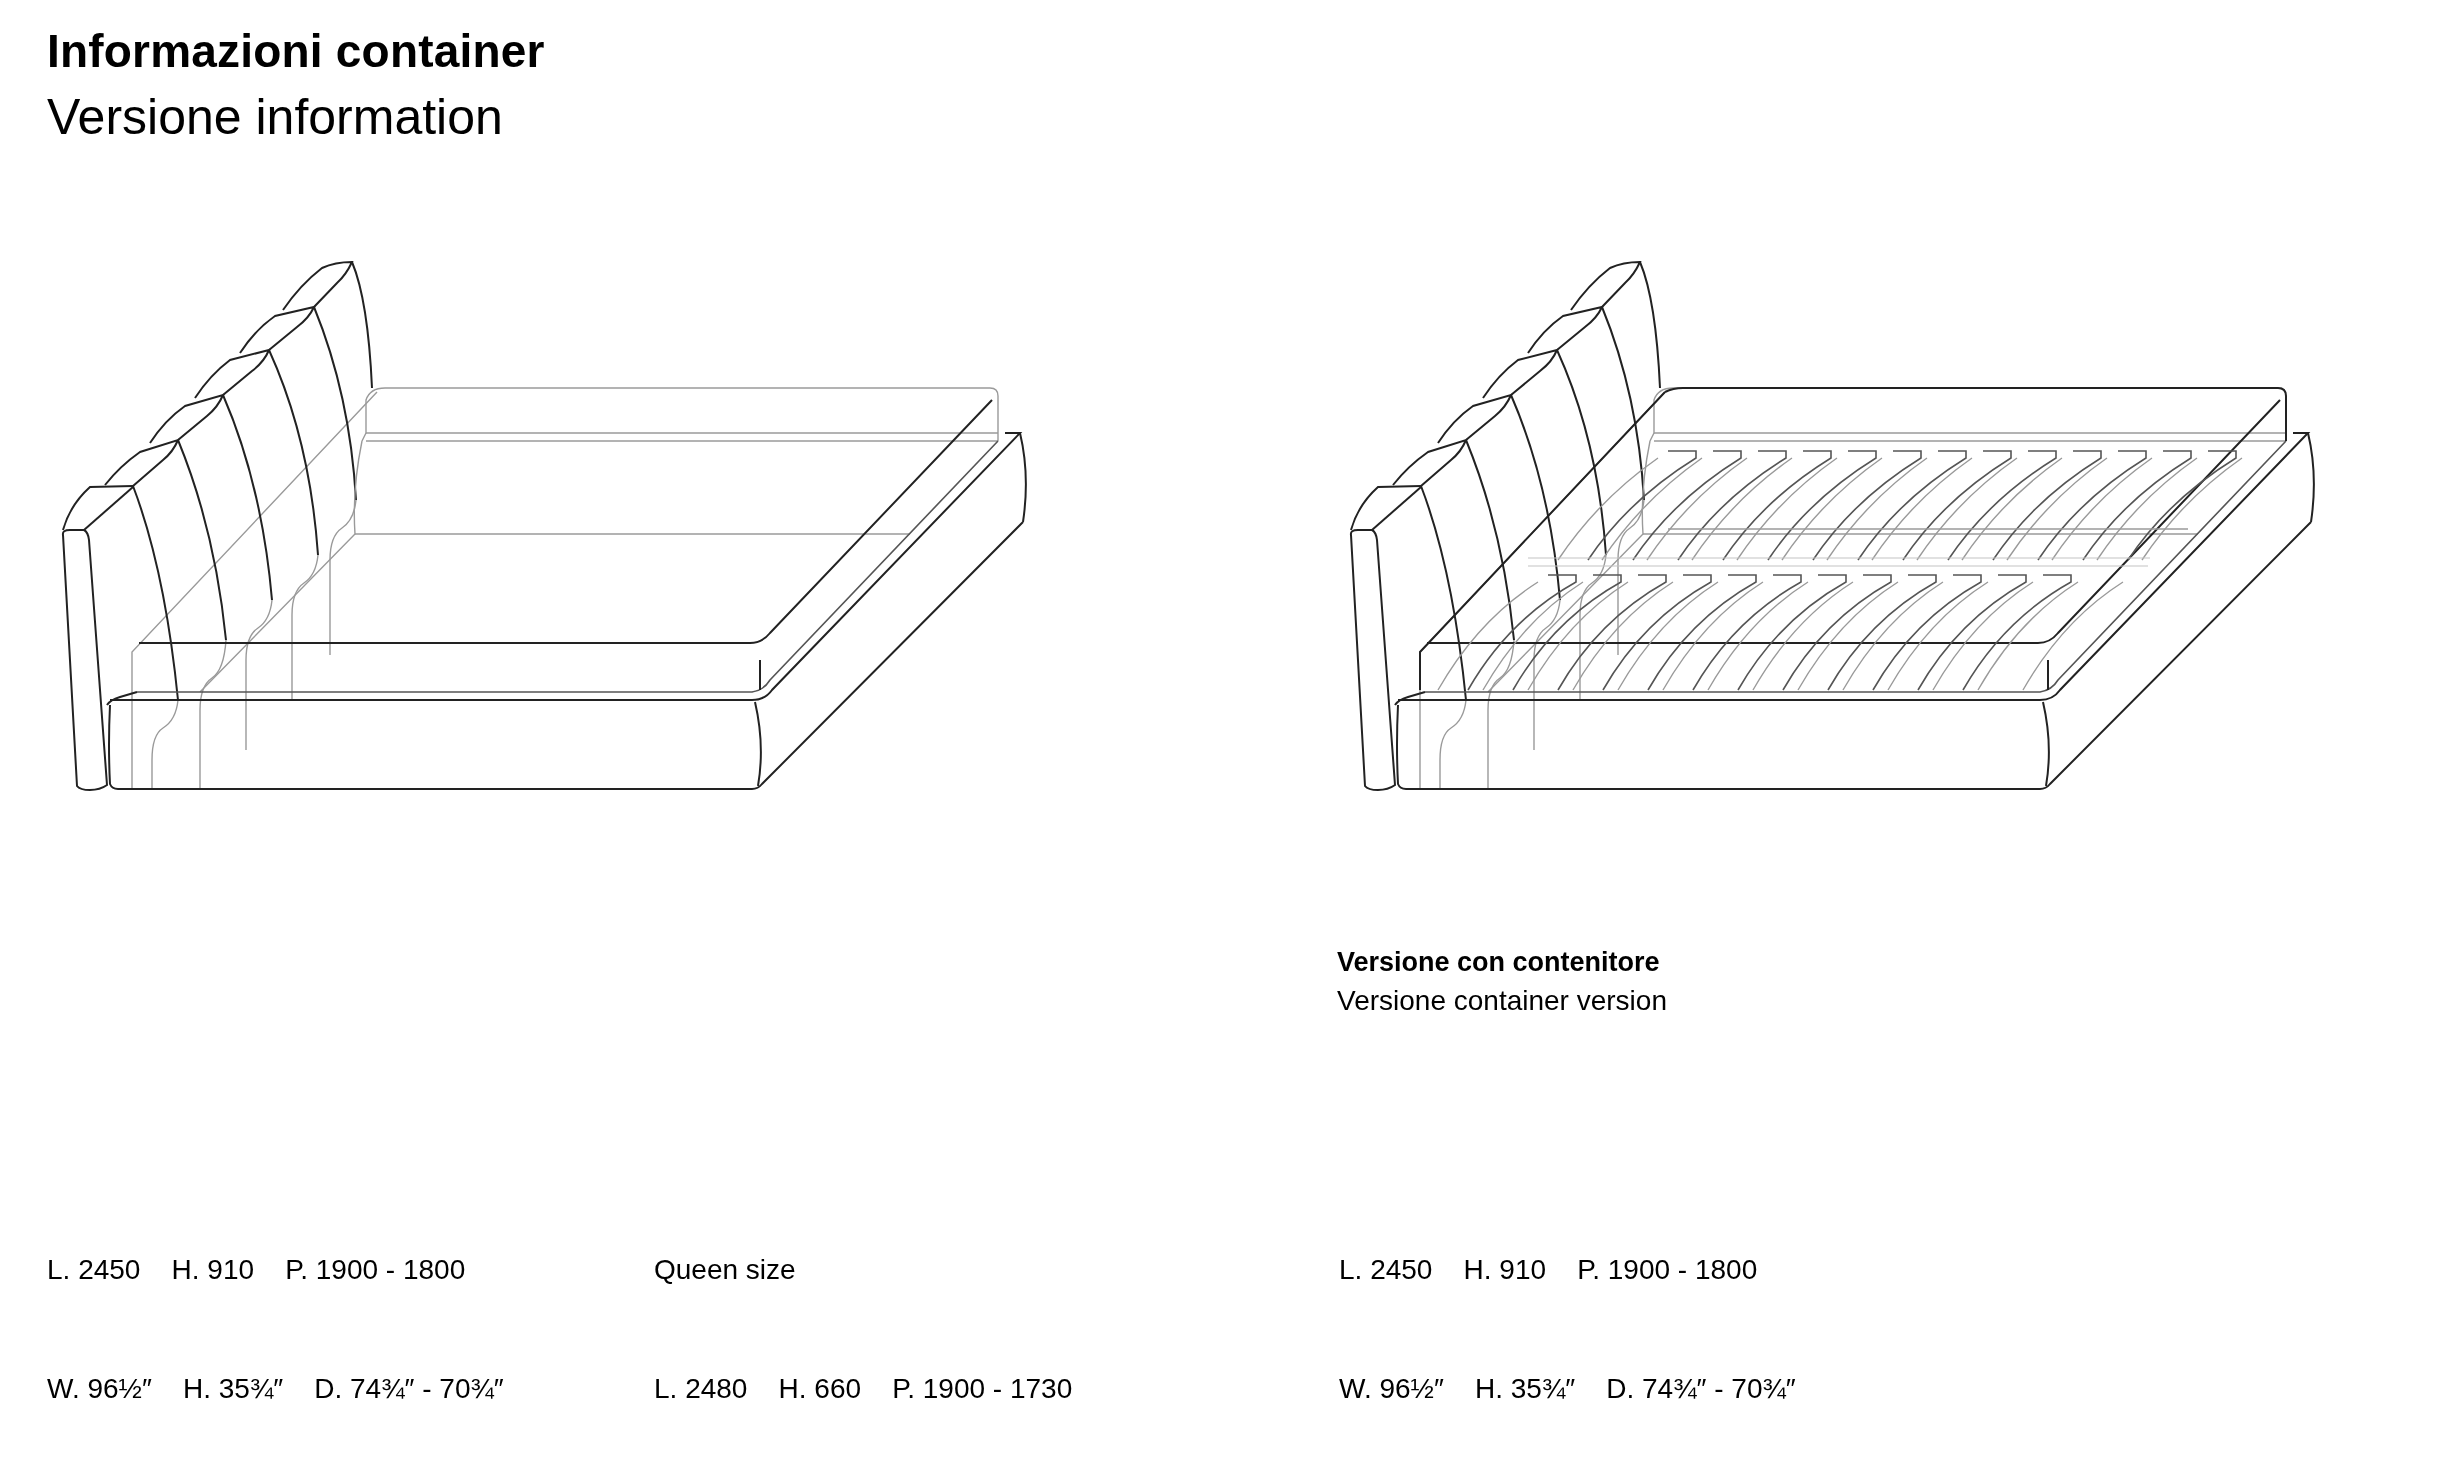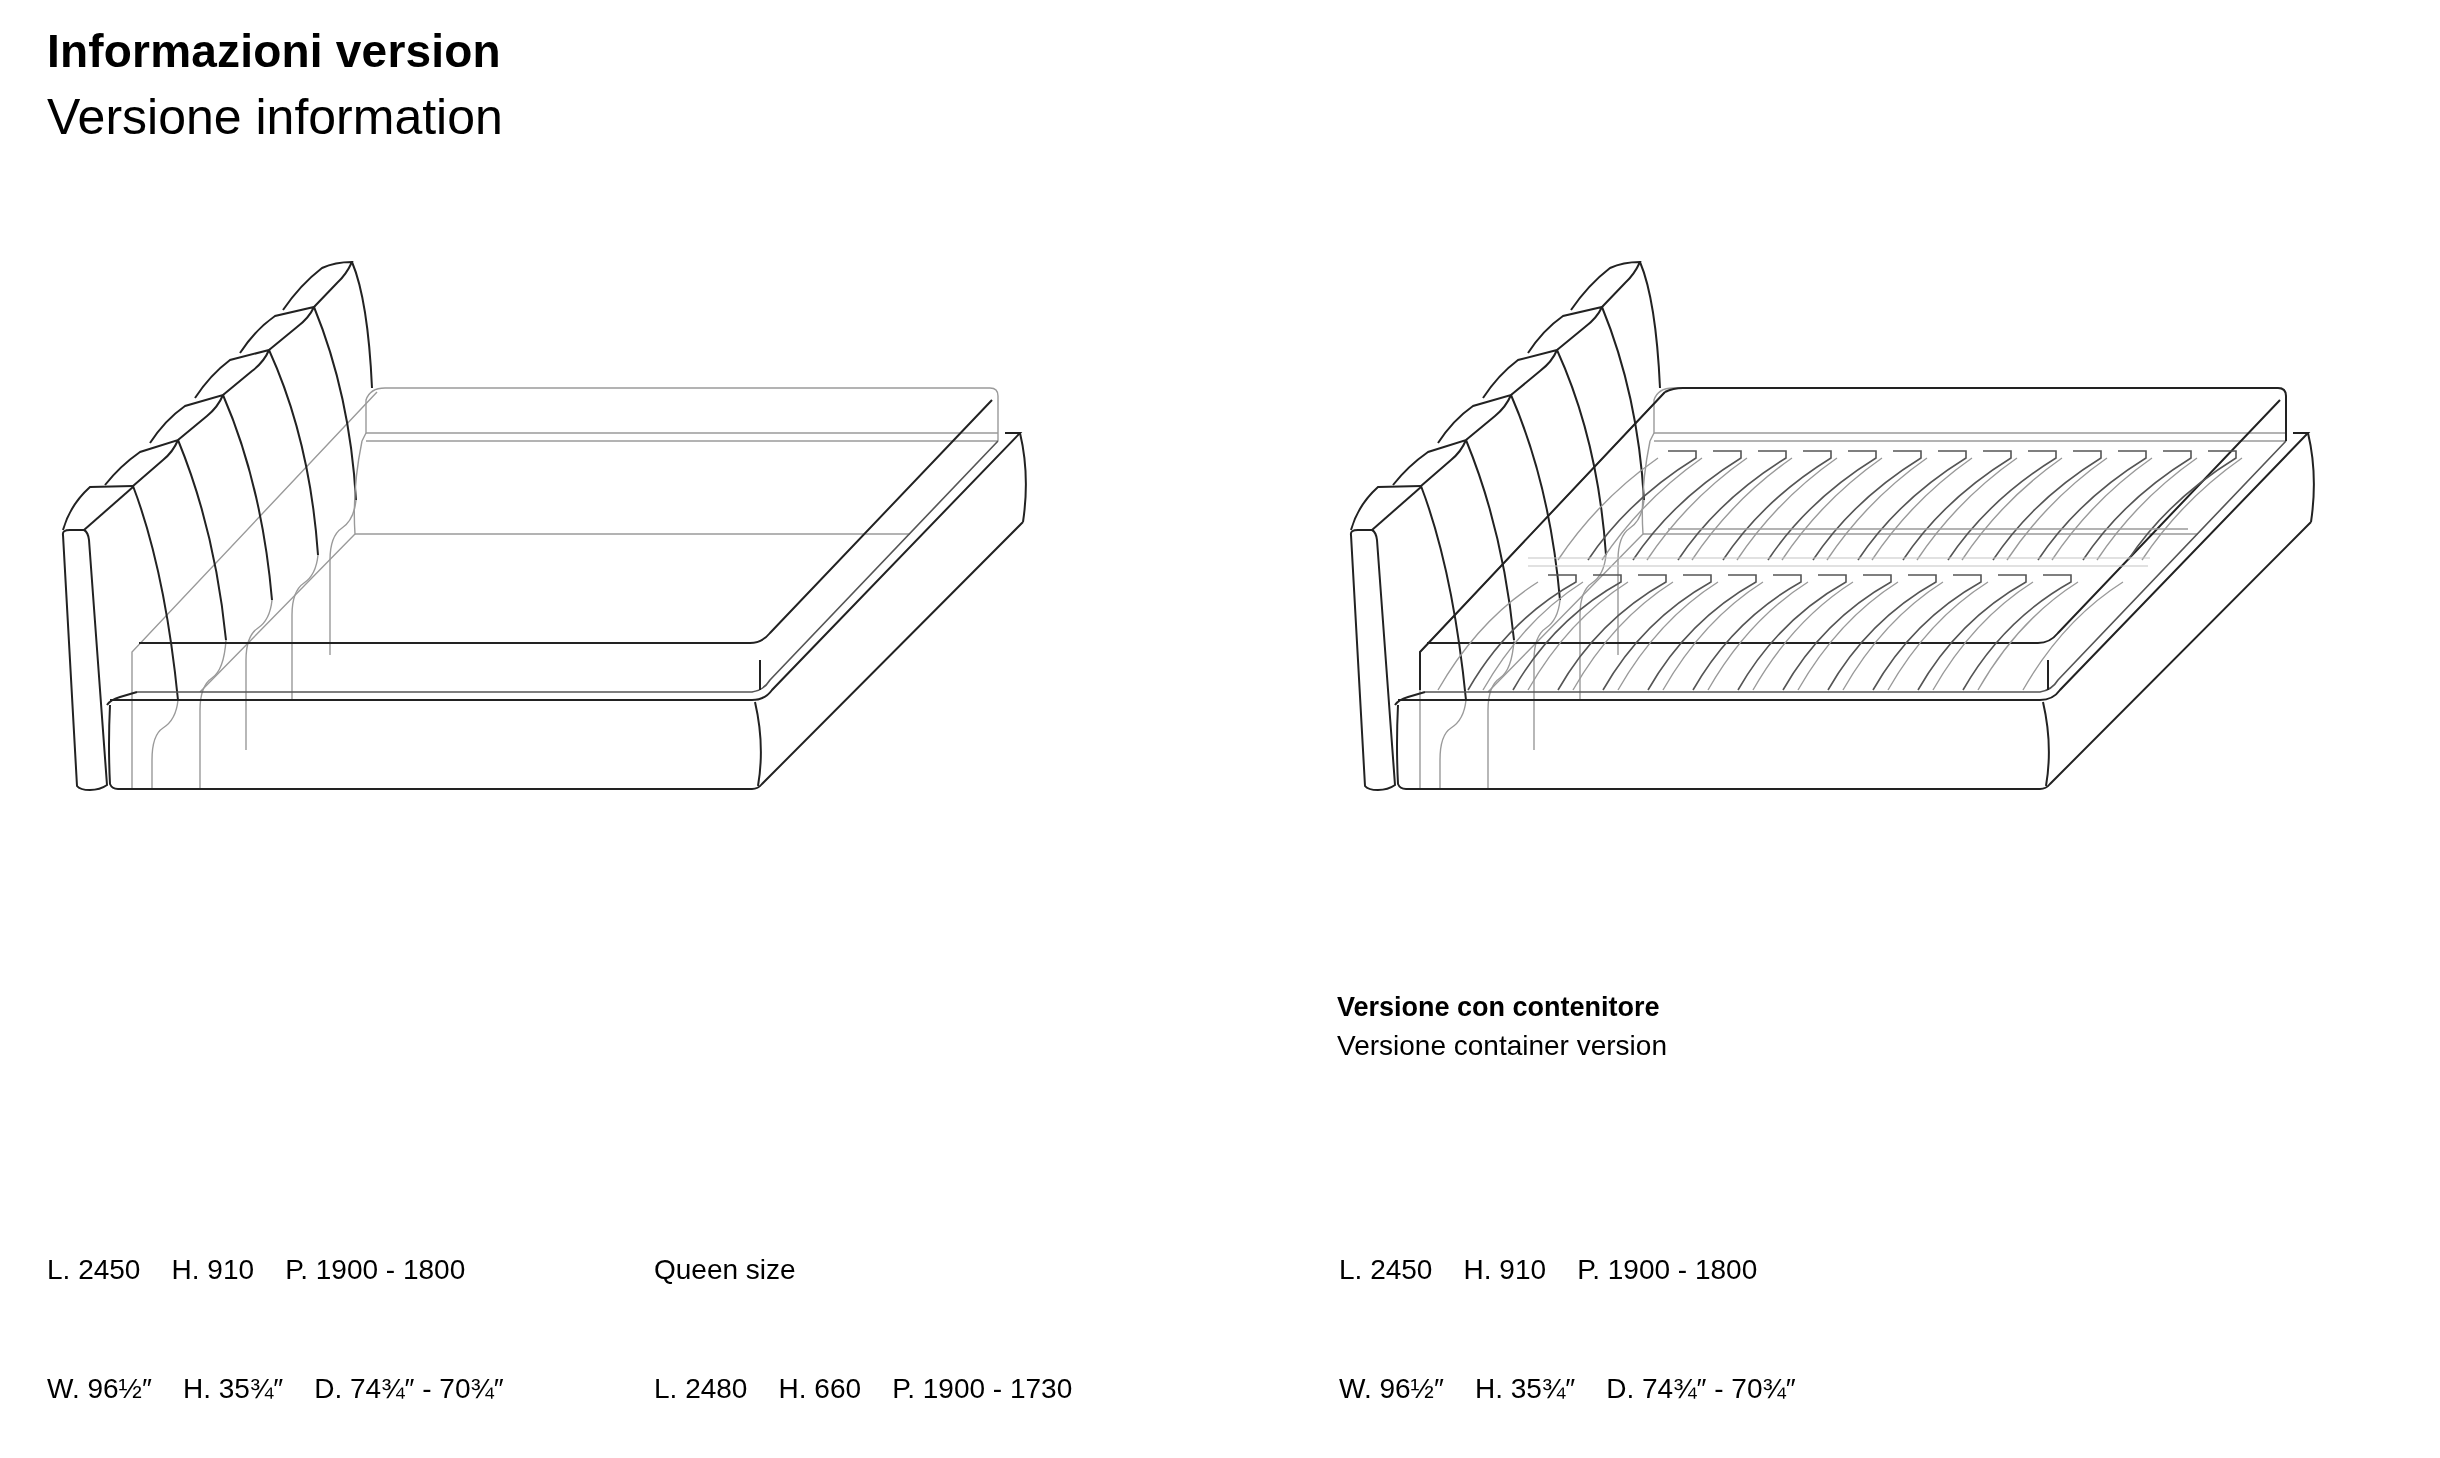--- a/index.html
+++ b/index.html
@@ -6,36 +6,36 @@
   body { width: 2440px; height: 1458px; position: relative; overflow: hidden;
          font-family: "Liberation Sans", "DejaVu Sans", sans-serif; color: #000; }
   .title-it { position: absolute; left: 47px; top: 28px; font-size: 46px; font-weight: bold;
               letter-spacing: 0.2px; line-height: 1; }
   .title-en { position: absolute; left: 47px; top: 92px; font-size: 50px; font-weight: normal;
               line-height: 1; }
   .drawings { position: absolute; left: 0; top: 0; width: 2440px; height: 900px; }
   .spec-col { position: absolute; font-size: 28px; line-height: 39.5px; white-space: pre; }
   .spec-block { margin-bottom: 39.5px; }
   .spec-line { display: block; height: 39.5px; }
-  .version-head { position: absolute; left: 1337px; top: 988px; }
+  .version-head { position: absolute; left: 1337px; top: 943px; }
   .version-head .it { font-size: 27px; font-weight: bold; line-height: 38px; display:block; }
   .version-head .en { font-size: 28px; line-height: 39px; display:block; }
   #col-left { left: 47px; top: 1092px; }
   #col-mid { left: 654px; top: 1092px; }
   #col-right { left: 1339px; top: 1092px; }
   .subhead { display: block; height: 39.5px; }
   svg .dk { stroke: #222; stroke-width: 2; fill: none; }
   svg .md { stroke: #555; stroke-width: 1.6; fill: none; }
   svg .lt { stroke: #9a9a9a; stroke-width: 1.4; fill: none; }
   svg .xl { stroke: #c4c4c4; stroke-width: 1.2; fill: none; }
 </style>
 </head>
 <body>
 
-<div class="title-it">Informazioni version</div>
+<div class="title-it">Informazioni container</div>
 <div class="title-en">Versione information</div>
 
 <svg class="drawings" viewBox="0 0 2440 900" width="2440" height="900" xmlns="http://www.w3.org/2000/svg">
   <defs>
 
     <g id="bed-shell">
 
       <path class="lt" d="M366 433 L366 400 Q370 388 385 388 L990 388 Q998 388 998 396 L998 441"></path>
 
       <path class="lt" d="M366 433 L998 433 M366 441 L998 441 M366 433 L362 441"></path>

